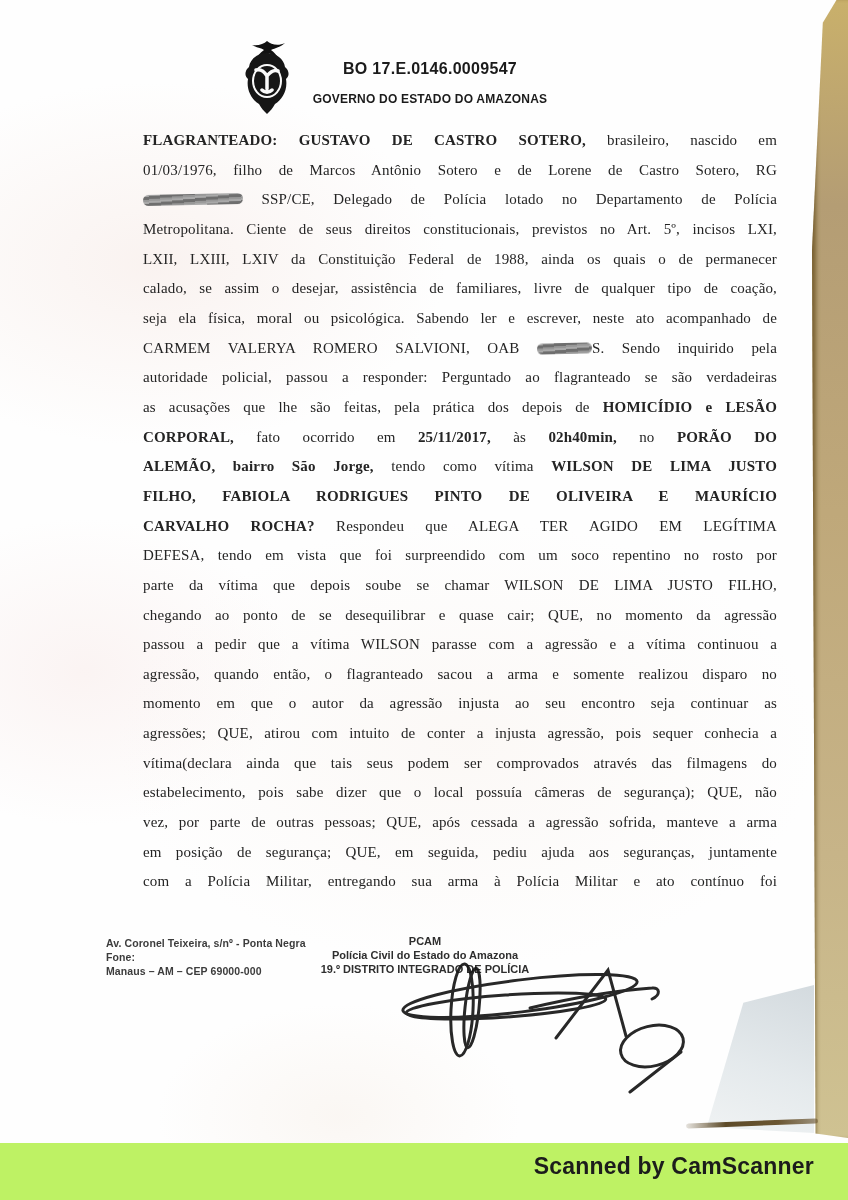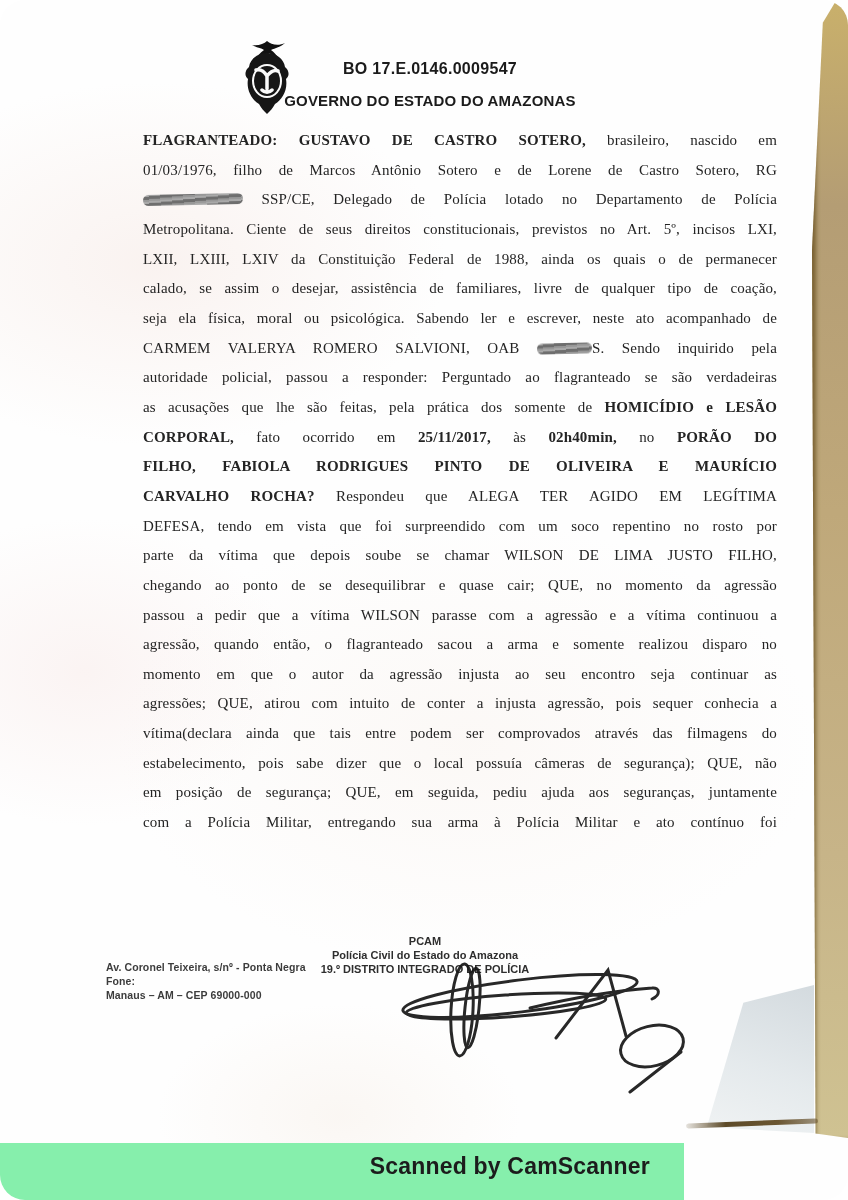--- a/index.html
+++ b/index.html
@@ -1,21 +1,20 @@
 <!DOCTYPE html>
 <html><head>
 <meta charset="utf-8">
 <style>
   html,body{margin:0;padding:0;background:#ffffff;}
   .scene{
     position:relative;width:848px;height:1200px;overflow:hidden;
     background:#fefefe;
     font-family:"Liberation Serif", serif;
     color:#232323;
-    border-radius:25px;
   }
   
   .scene::before{
     content:"";position:absolute;inset:0;z-index:0;pointer-events:none;
     background:
       radial-gradient(420px 260px at 18% 22%, rgba(246,233,228,.55), transparent 70%),
       radial-gradient(500px 320px at 55% 62%, rgba(248,240,234,.40), transparent 70%),
       radial-gradient(300px 220px at 10% 56%, rgba(247,231,229,.45), transparent 70%),
       radial-gradient(260px 160px at 40% 93%, rgba(246,238,230,.45), transparent 70%);
   }
@@ -37,47 +36,47 @@
     background:linear-gradient(90deg, rgba(93,74,40,.15), #5d4a28 30%, #6b5632 70%, rgba(107,86,50,.6));
     transform:rotate(-2.2deg);border-radius:3px;
   }
   
   .crest{position:absolute;left:240px;top:40px;width:54px;height:78px;z-index:3;}
   .header-text{
     position:absolute;left:280px;top:60px;width:300px;z-index:3;text-align:center;
     font-family:"Liberation Sans", sans-serif;font-weight:bold;color:#1b1b1b;
   }
   .bo-number{font-size:16px;letter-spacing:.3px;}
-  .gov-title{font-size:15px;margin-top:14px;letter-spacing:.2px;}
+  .gov-title{font-size:12px;margin-top:14px;letter-spacing:.2px;}
   
   .doc-body{
     position:absolute;left:103px;top:126px;width:634px;z-index:3;
     font-size:15px;line-height:29.65px;letter-spacing:.15px;color:#242424;margin-left:40px;
   }
   .doc-line{text-align:justify;text-align-last:justify;white-space:normal;}
   .doc-line .b{font-weight:bold;}
   .redaction{
     display:inline-block;height:11px;border-radius:6px;
     background:repeating-linear-gradient(175deg,#a9a9a9 0 2px,#6e6e6e 2px 5px,#989898 5px 7px);
     filter:blur(.5px);transform:rotate(-1.2deg);vertical-align:-1px;
   }
   
   .addr{
-    position:absolute;left:106px;top:960px;z-index:3;
+    position:absolute;left:106px;top:936px;z-index:3;
     font-family:"Liberation Sans", sans-serif;font-weight:bold;
     font-size:10.5px;line-height:14px;color:#3c3c3c;letter-spacing:.1px;
   }
   .org{
     position:absolute;left:295px;top:934px;width:260px;z-index:3;text-align:center;
     font-family:Liberation Sans, sans-serif;font-weight:bold;
     font-size:11px;line-height:14px;color:#2e2e2e;
   }
   .signature{position:absolute;left:380px;top:950px;width:340px;height:160px;z-index:4;opacity:.92;}
   
-  .camscanner{position:absolute;left:0;top:1143px;width:684px;height:57px;background:#86efac;z-index:5;}
+  .camscanner{position:absolute;left:0;top:1143px;width:848px;height:57px;background:#bef264;z-index:5;}
   .camscanner-label{
     position:absolute;right:34px;top:10px;
     font-family:"Liberation Sans", sans-serif;font-weight:bold;
     font-size:23px;color:#1c1c1c;letter-spacing:.2px;
   }
 </style>
 </head>
 <body>
 
 <div class="scene">
@@ -101,33 +100,35 @@
   <main class="doc-body">
       <div class="doc-line"><span class="b">FLAGRANTEADO:  GUSTAVO DE CASTRO SOTERO,</span><span> brasileiro, nascido em</span></div>
       <div class="doc-line"><span>01/03/1976, filho de Marcos Antônio Sotero e de Lorene de Castro Sotero, RG</span></div>
       <div class="doc-line"><span class="redaction" style="width: 100px;"></span><span> SSP/CE, Delegado de Polícia lotado no Departamento de Polícia</span></div>
       <div class="doc-line"><span>Metropolitana. Ciente de seus direitos constitucionais, previstos no Art. 5º, incisos LXI,</span></div>
       <div class="doc-line"><span>LXII, LXIII, LXIV da Constituição Federal de 1988, ainda os quais o de permanecer</span></div>
       <div class="doc-line"><span>calado, se assim o desejar, assistência de familiares, livre de qualquer tipo de coação,</span></div>
       <div class="doc-line"><span>seja ela física, moral ou psicológica. Sabendo ler e escrever, neste ato acompanhado de</span></div>
       <div class="doc-line"><span>CARMEM VALERYA ROMERO SALVIONI, OAB </span><span class="redaction" style="width: 55px;"></span><span>S. Sendo inquirido pela</span></div>
       <div class="doc-line"><span>autoridade policial, passou a responder:  Perguntado ao flagranteado se são verdadeiras</span></div>
-      <div class="doc-line"><span>as acusações que lhe são feitas, pela prática dos somente de </span><span class="b">HOMICÍDIO e LESÃO</span></div>
+      <div class="doc-line"><span>as acusações que lhe são feitas, pela prática dos depois de </span><span class="b">HOMICÍDIO e LESÃO</span></div>
       <div class="doc-line"><span class="b">CORPORAL,</span><span> fato ocorrido em </span><span class="b">25/11/2017,</span><span> às </span><span class="b">02h40min,</span><span>  no </span><span class="b">PORÃO DO</span></div>
+      <div class="doc-line"><span class="b">ALEMÃO, bairro São Jorge,</span><span> tendo como vítima </span><span class="b">WILSON DE LIMA JUSTO</span></div>
       <div class="doc-line"><span class="b">FILHO, FABIOLA RODRIGUES PINTO DE OLIVEIRA  E MAURÍCIO</span></div>
       <div class="doc-line"><span class="b">CARVALHO ROCHA?</span><span> Respondeu que ALEGA TER AGIDO EM LEGÍTIMA</span></div>
       <div class="doc-line"><span>DEFESA, tendo em vista que  foi surpreendido com um soco repentino no rosto por</span></div>
       <div class="doc-line"><span>parte da vítima que depois soube se chamar WILSON DE LIMA JUSTO FILHO,</span></div>
       <div class="doc-line"><span>chegando ao ponto de se desequilibrar e quase cair; QUE, no momento da agressão</span></div>
       <div class="doc-line"><span>passou a pedir que a vítima WILSON parasse com a agressão e a vítima continuou  a</span></div>
       <div class="doc-line"><span>agressão, quando então, o flagranteado sacou a arma e somente realizou disparo no</span></div>
       <div class="doc-line"><span>momento em que o autor da agressão injusta ao seu encontro seja continuar as</span></div>
       <div class="doc-line"><span>agressões; QUE, atirou  com intuito de conter a injusta agressão, pois sequer conhecia a</span></div>
-      <div class="doc-line"><span>vítima(declara ainda que tais entre podem ser comprovados através das filmagens do</span></div>
+      <div class="doc-line"><span>vítima(declara ainda que tais seus podem ser comprovados através das filmagens do</span></div>
       <div class="doc-line"><span>estabelecimento, pois sabe dizer que o local possuía câmeras de segurança); QUE,  não</span></div>
+      <div class="doc-line"><span>vez, por parte de outras pessoas; QUE, após cessada a agressão sofrida, manteve a arma</span></div>
       <div class="doc-line"><span>em posição de segurança; QUE, em seguida, pediu ajuda aos seguranças, juntamente</span></div>
       <div class="doc-line"><span>com a Polícia Militar, entregando sua arma à Polícia Militar e ato  contínuo foi</span></div>
     </main>
 
   <div class="addr">
     <div>Av. Coronel Teixeira,  s/nº - Ponta Negra</div>
     <div>Fone:</div>
     <div>Manaus – AM – CEP 69000-000</div>
   </div>
 

